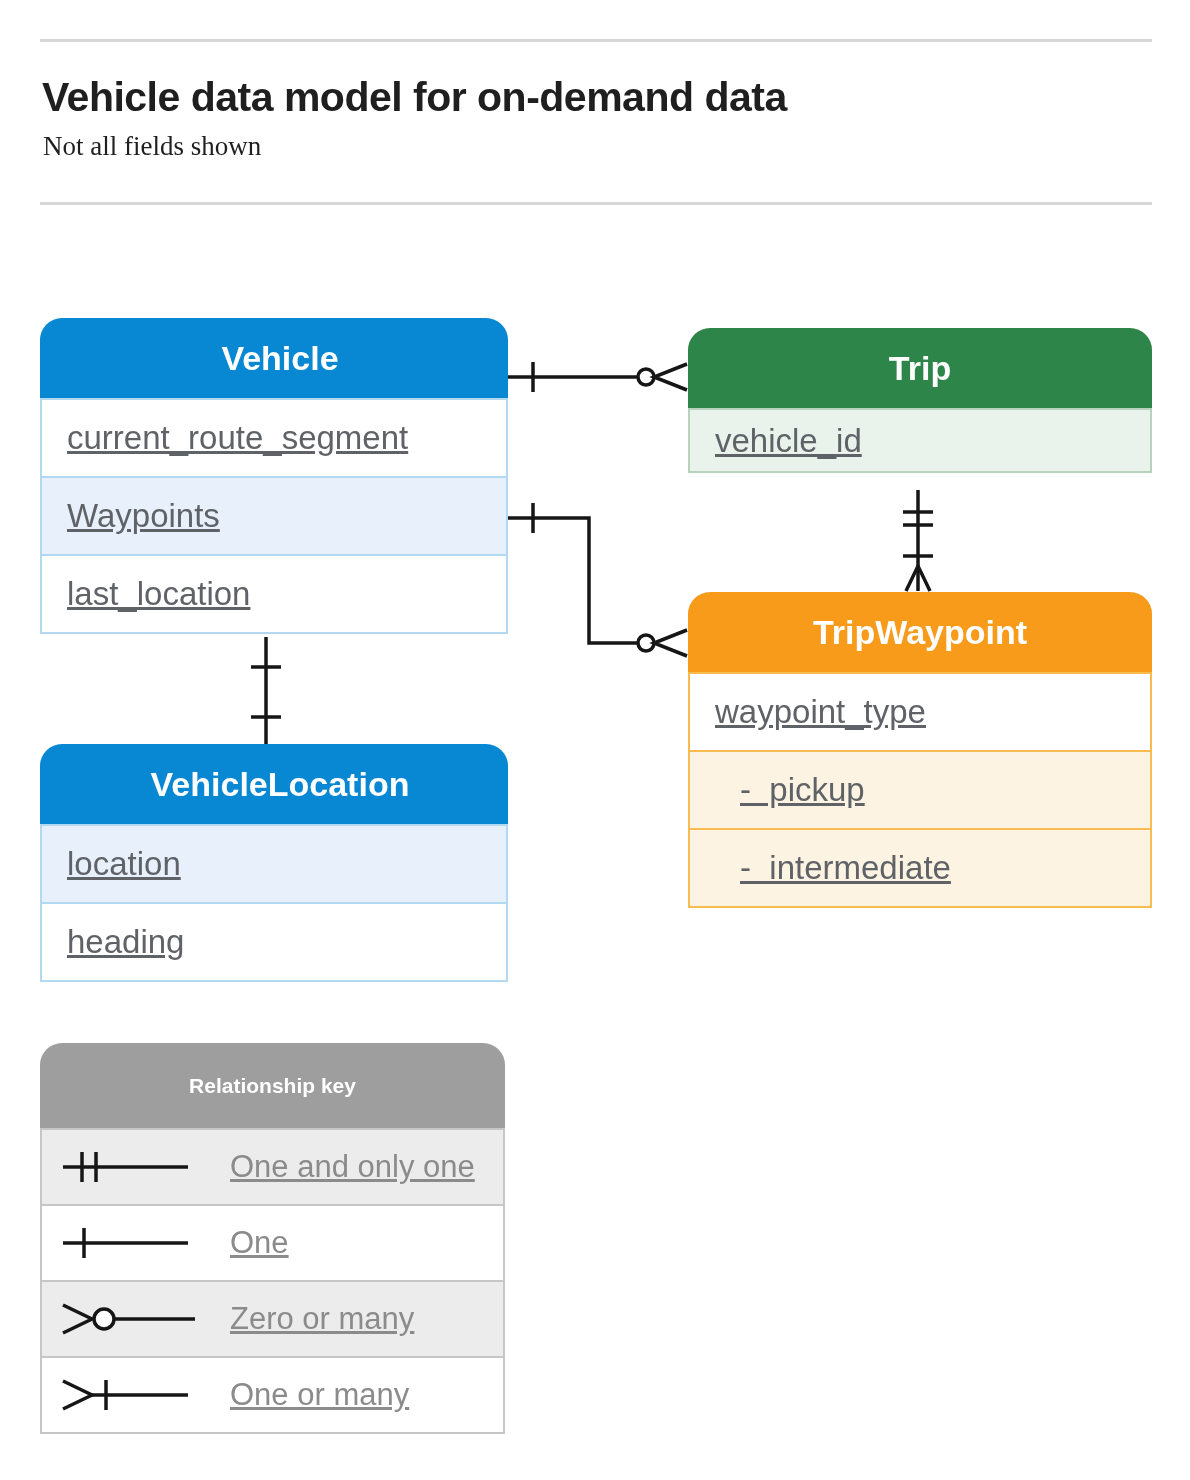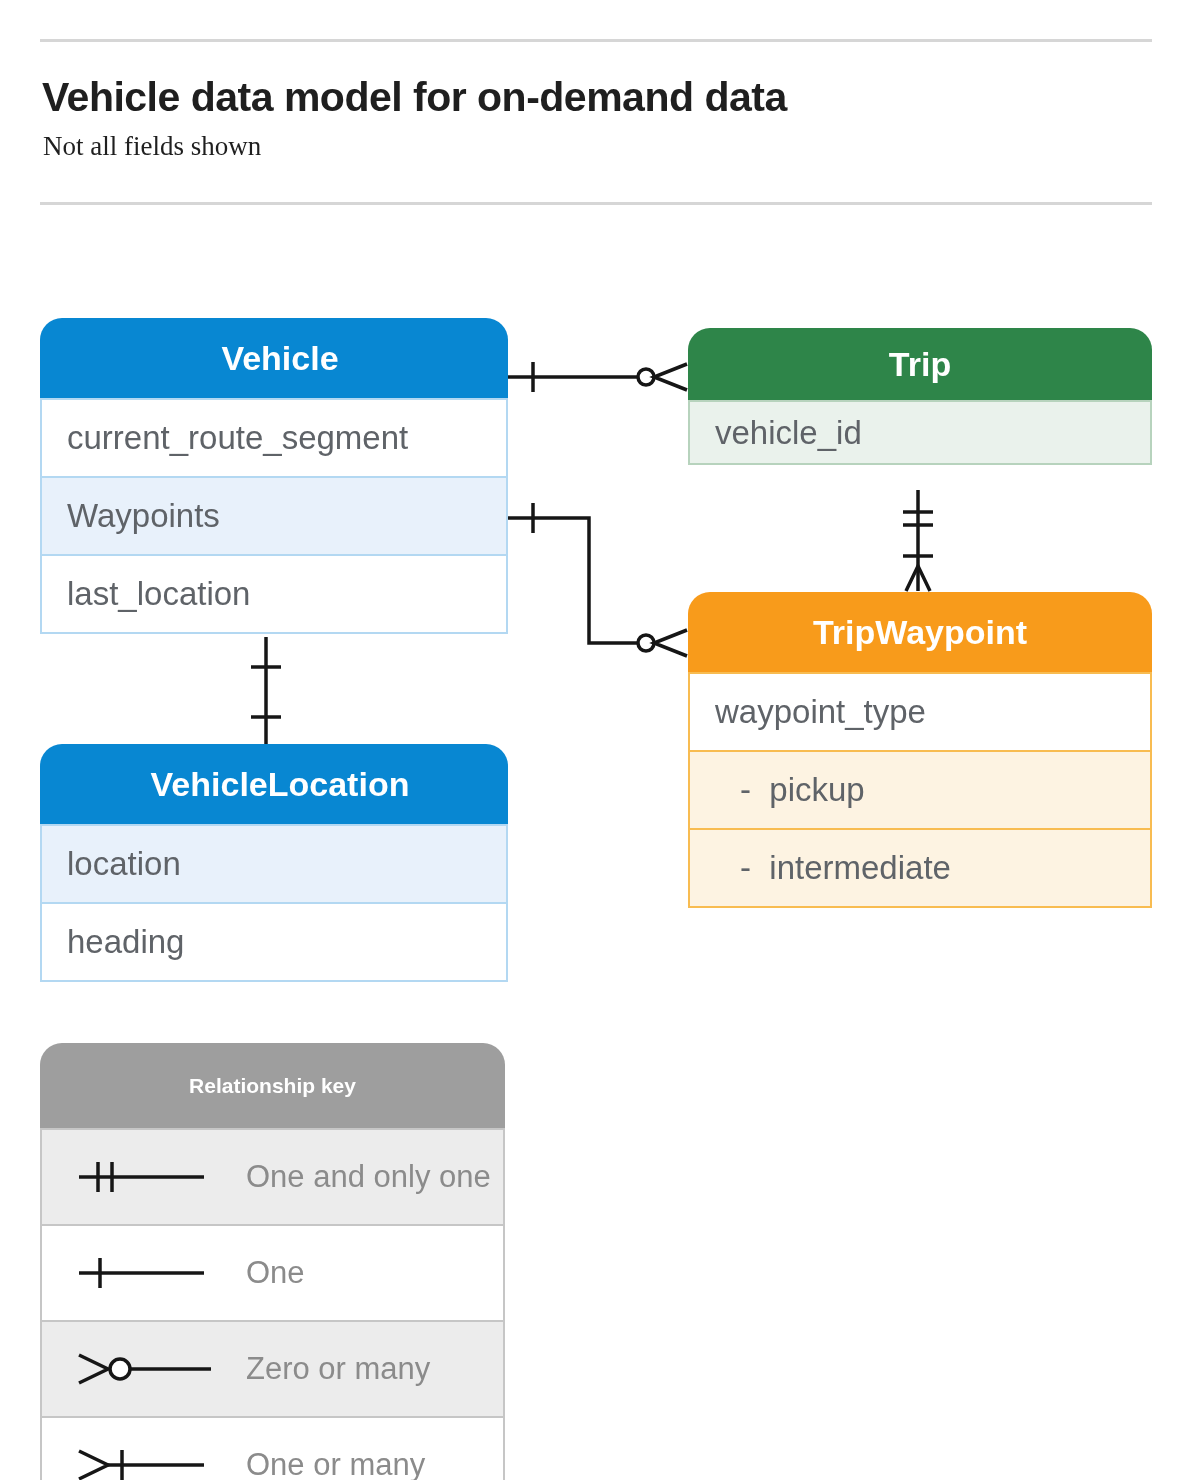--- a/index.html
+++ b/index.html
@@ -12,40 +12,40 @@
   .page-subtitle{position:absolute;left:43px;top:131px;font-size:27px;color:var(--title-text,#1f1f1f);font-family:Liberation Serif, serif;}
 
   .entity{position:absolute;}
   .entity-header{
     display:flex;align-items:center;justify-content:center;
     border-radius:22px 22px 0 0;color:#fff;font-weight:700;font-size:34px;
   }
   .row{
     display:flex;align-items:center;box-sizing:border-box;
     padding-left:25px;font-size:33px;color:var(--text,#5f6368);
-    background:#fff;border:2px solid #14b8a6;white-space:pre;
+    background:#fff;border:2px solid #14b8a6;white-space:pre;text-decoration:underline;
   }
   .row + .row{margin-top:-2px;}
 
   
   .blue .entity-header{background:var(--blue,#0887d2);height:80px;padding-left:12px;}
   .blue .row{border-color:var(--blue-border,#b3d8f2);height:80px;}
   .blue .row.alt{background:var(--blue-light,#e8f1fb);}
   
-  .green .entity-header{background:var(--green,#2e8549);height:72px;}
+  .green .entity-header{background:var(--green,#2e8549);height:80px;}
   .green .row{border-color:var(--green-border,#b7d3bd);height:65px;background:var(--green-light,#eaf2ec);}
   
   .orange .entity-header{background:var(--orange,#f89b1b);height:80px;}
   .orange .row{border-color:var(--orange-border,#f8bc51);height:80px;}
   .orange .row.alt{background:var(--orange-light,#fdf3e2);}
   .orange .row.indent{padding-left:50px;}
 
   
   .legend .entity-header{background:var(--gray,#9e9e9e);height:85px;font-size:21px;}
-  .legend .row{border-color:var(--gray-border,#c6c6c6);height:98px;padding-left:34px;
+  .legend .row{border-color:var(--gray-border,#c6c6c6);height:78px;padding-left:18px;
                color:var(--legend-text,#8b8b8b);font-size:31px;}
   .legend .row.alt{background:var(--gray-light,#ececec);}
   .legend-symbol{width:150px;height:44px;flex:0 0 150px;margin-right:20px;}
   .legend-symbol line,.legend-symbol path{stroke:var(--line,#161616);stroke-width:3.5;fill:none;}
   .legend-symbol circle{stroke:var(--line,#161616);stroke-width:3.5;fill:#fff;}
 
   .connectors{position:absolute;left:0;top:0;pointer-events:none;}
   .connectors path{stroke:var(--line,#161616);stroke-width:3.5;fill:none;}
   .connectors circle{stroke:var(--line,#161616);stroke-width:3.5;fill:#fff;}
 </style>

